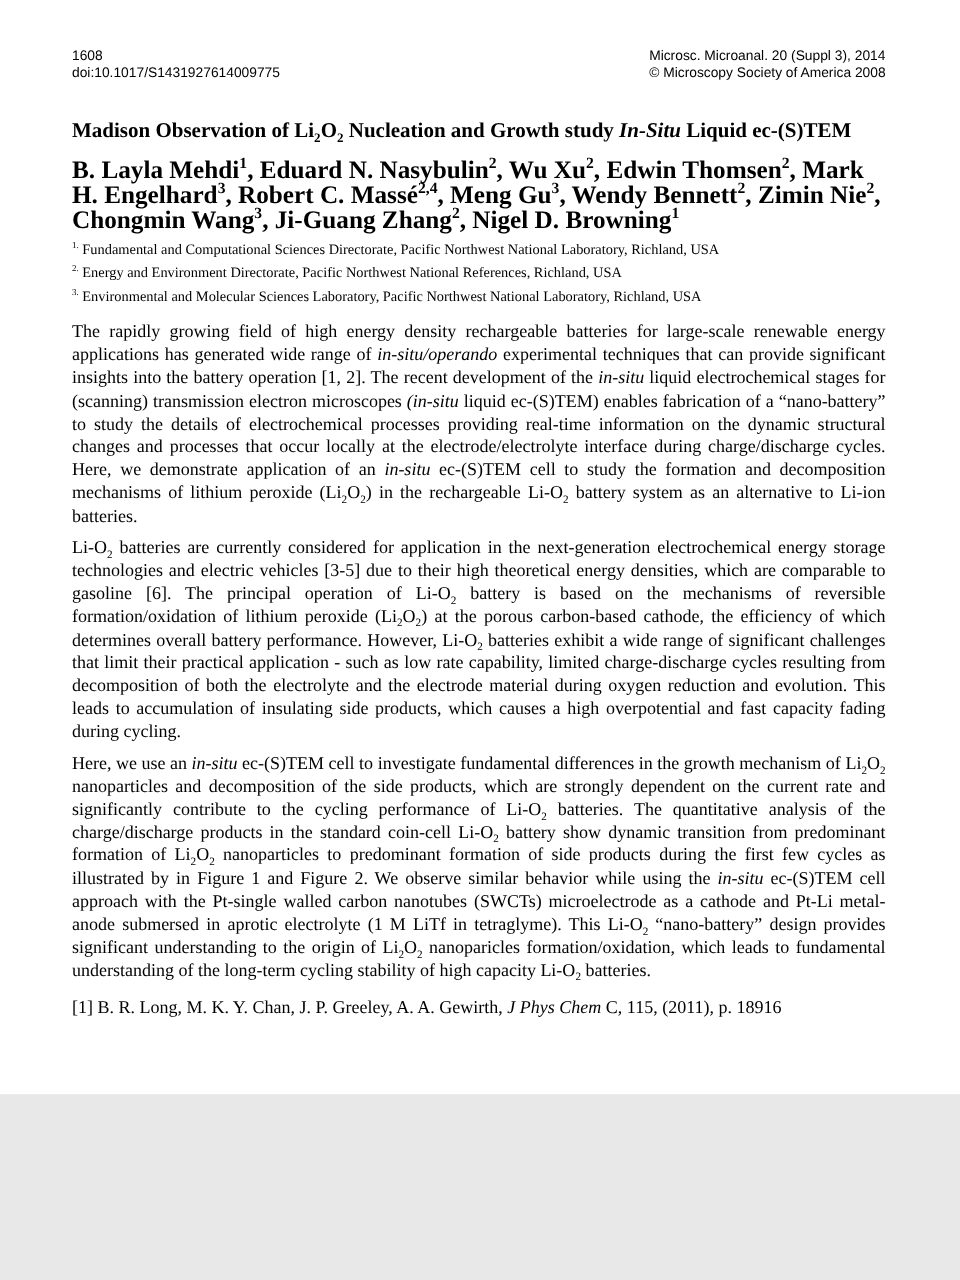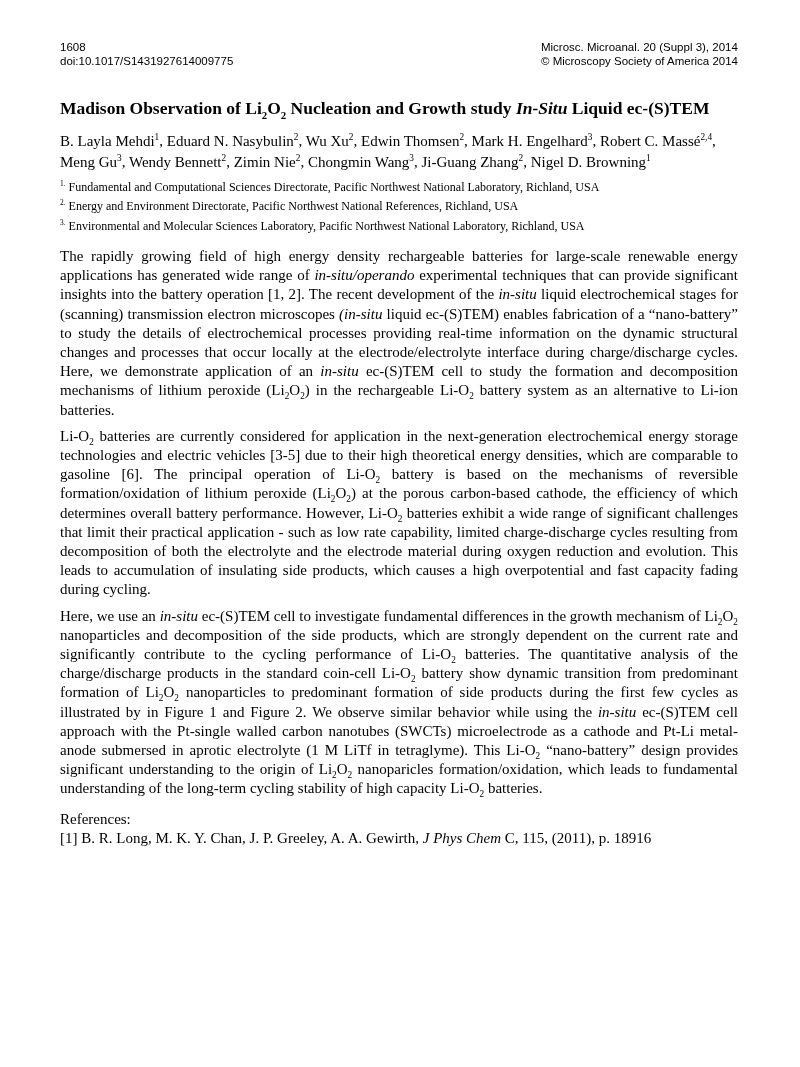--- a/index.html
+++ b/index.html
@@ -1,17 +1,17 @@
 <!DOCTYPE html>
 <html><head>
 <meta charset="utf-8">
 <style>
   html, body { margin: 0; padding: 0; background: #e8e8e8; }
   .page {
-    width: 800px; height: 1067px;
+    width: 800px; height: 912px;
     margin: 0 auto;
     background: #ffffff;
     box-sizing: border-box;
     padding: 40px 62px 0 60px;
     font-family: "Liberation Serif", serif;
     color: #000000;
     overflow: hidden;
   }
   .page-header {
     display: flex;
@@ -23,23 +23,24 @@
   }
   .hdr-line { margin: 0; }
   .article-title {
     font-size: 17.5px;
     font-weight: bold;
     line-height: 22px;
     margin: 29px 0 0 0;
     white-space: nowrap;
   }
   .authors {
-    font-size: 15px;
+    font-size: 21px;
     line-height: 21px;
     margin: 12px 0 0 0;
+    font-weight: bold;
   }
   .affiliations {
     margin-top: 5px;
     font-size: 12px;
     line-height: 19.3px;
   }
   .affiliations p { margin: 0; }
   .body-para {
     font-size: 15px;
     line-height: 19.2px;
@@ -61,36 +62,35 @@
 
 <div class="page">
 
   <div class="page-header">
     <div class="header-left">
       <p class="hdr-line">1608</p>
       <p class="hdr-line">doi:10.1017/S1431927614009775</p>
     </div>
     <div class="header-right">
       <p class="hdr-line">Microsc. Microanal. 20 (Suppl 3), 2014</p>
-      <p class="hdr-line">© Microscopy Society of America 2014</p>
+      <p class="hdr-line">© Microscopy Society of America 2008</p>
     </div>
   </div>
 
   <h1 class="article-title"><span>Madison Observation of Li</span><sub>2</sub><span>O</span><sub>2</sub><span> Nucleation and Growth study </span><span style="font-style: italic;">In-Situ</span><span> Liquid ec-(S)TEM</span></h1>
 
   <p class="authors"><span>B. Layla Mehdi</span><sup>1</sup><span>, Eduard N. Nasybulin</span><sup>2</sup><span>, Wu Xu</span><sup>2</sup><span>, Edwin Thomsen</span><sup>2</sup><span>, Mark H. Engelhard</span><sup>3</sup><span>, Robert C. Massé</span><sup>2,4</sup><span>, Meng Gu</span><sup>3</sup><span>, Wendy Bennett</span><sup>2</sup><span>, Zimin Nie</span><sup>2</sup><span>, Chongmin Wang</span><sup>3</sup><span>, Ji-Guang Zhang</span><sup>2</sup><span>, Nigel D. Browning</span><sup>1</sup></p>
 
   <div class="affiliations">
     <p><sup>1.</sup><span> Fundamental and Computational Sciences Directorate, Pacific Northwest National Laboratory, Richland, USA</span></p>
     <p><sup>2.</sup><span> Energy and Environment Directorate, Pacific Northwest National References, Richland, USA</span></p>
     <p><sup>3.</sup><span> Environmental and Molecular Sciences Laboratory, Pacific Northwest National Laboratory, Richland, USA</span></p>
   </div>
 
   <p class="body-para first"><span>The rapidly growing field of high energy density rechargeable batteries for large-scale renewable energy applications has generated wide range of </span><span style="font-style: italic;">in-situ/operando</span><span> experimental techniques that can provide significant insights into the battery operation [1, 2]. The recent development of the </span><span style="font-style: italic;">in-situ</span><span> liquid electrochemical stages for (scanning) transmission electron microscopes </span><span style="font-style: italic;">(in-situ</span><span> liquid ec-(S)TEM) enables fabrication of a “nano-battery” to study the details of electrochemical processes providing real-time information on the dynamic structural changes and processes that occur locally at the electrode/electrolyte interface during charge/discharge cycles. Here, we demonstrate application of an </span><span style="font-style: italic;">in-situ</span><span> ec-(S)TEM cell to study the formation and decomposition mechanisms of lithium peroxide (Li</span><sub>2</sub><span>O</span><sub>2</sub><span>) in the rechargeable Li-O</span><sub>2</sub><span> battery system as an alternative to Li-ion batteries.</span></p>
   <p class="body-para"><span>Li-O</span><sub>2</sub><span> batteries are currently considered for application in the next-generation electrochemical energy storage technologies and electric vehicles [3-5] due to their high theoretical energy densities, which are comparable to gasoline [6]. The principal operation of Li-O</span><sub>2</sub><span> battery is based on the mechanisms of reversible formation/oxidation of lithium peroxide (Li</span><sub>2</sub><span>O</span><sub>2</sub><span>) at the porous carbon-based cathode, the efficiency of which determines overall battery performance. However, Li-O</span><sub>2</sub><span> batteries exhibit a wide range of significant challenges that limit their practical application - such as low rate capability, limited charge-discharge cycles resulting from decomposition of both the electrolyte and the electrode material during oxygen reduction and evolution. This leads to accumulation of insulating side products, which causes a high overpotential and fast capacity fading during cycling.</span></p>
   <p class="body-para"><span>Here, we use an </span><span style="font-style: italic;">in-situ</span><span> ec-(S)TEM cell to investigate fundamental differences in the growth mechanism of Li</span><sub>2</sub><span>O</span><sub>2</sub><span> nanoparticles and decomposition of the side products, which are strongly dependent on the current rate and significantly contribute to the cycling performance of Li-O</span><sub>2</sub><span> batteries. The quantitative analysis of the charge/discharge products in the standard coin-cell Li-O</span><sub>2</sub><span> battery show dynamic transition from predominant formation of Li</span><sub>2</sub><span>O</span><sub>2</sub><span> nanoparticles to predominant formation of side products during the first few cycles as illustrated by in Figure 1 and Figure 2. We observe similar behavior while using the </span><span style="font-style: italic;">in-situ</span><span> ec-(S)TEM cell approach with the Pt-single walled carbon nanotubes (SWCTs) microelectrode as a cathode and Pt-Li metal-anode submersed in aprotic electrolyte (1 M LiTf in tetraglyme). This Li-O</span><sub>2</sub><span> “nano-battery” design provides significant understanding to the origin of Li</span><sub>2</sub><span>O</span><sub>2</sub><span> nanoparicles formation/oxidation, which leads to fundamental understanding of the long-term cycling stability of high capacity Li-O</span><sub>2</sub><span> batteries.</span></p>
 
   <div class="references">
-    <p>References:</p>
     <p><span>[1] B. R. Long, M. K. Y. Chan, J. P. Greeley, A. A. Gewirth, </span><span style="font-style: italic;">J Phys Chem</span><span> C, 115, (2011), p. 18916</span></p>
   </div>
 
 </div>
 
 </body></html>

